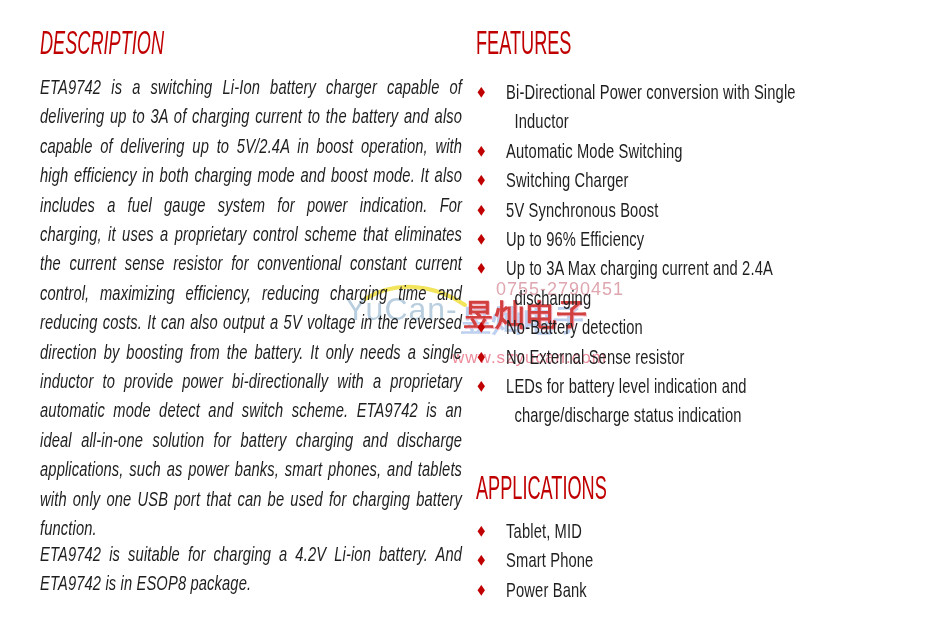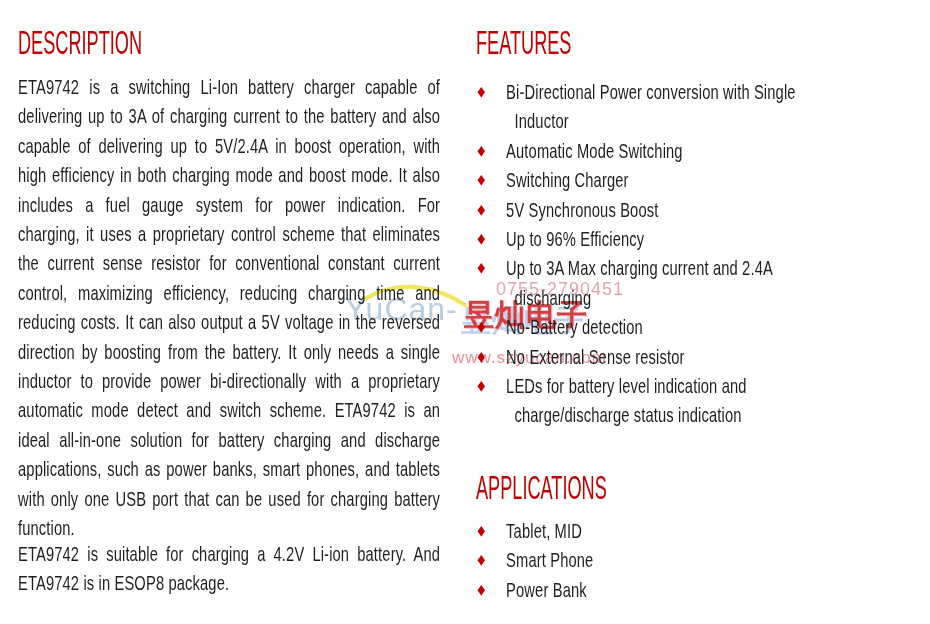--- a/index.html
+++ b/index.html
@@ -5,21 +5,21 @@
   html,body { margin:0; padding:0; background:#ffffff; }
   body {
     width:930px; height:624px; overflow:hidden;
     font-family:"Liberation Sans", sans-serif;
     color:#1f1f1f;
   }
   .page { position:relative; width:930px; height:624px; background:#ffffff; }
 
   
   .col { position:absolute; top:0; height:624px; z-index:1; }
-  .col-left  { left:18px;  width:422px; }
+  .col-left  { left:40px;  width:422px;font-style:italic; }
   .col-right { left:476px; width:354px; }
 
   
   .sec {
     position:absolute; left:0; margin:0;
     color:#c00000; font-size:33px; font-weight:400; line-height:33px;
     white-space:nowrap;
     transform:scaleX(0.55); transform-origin:0 0;
   }
 

